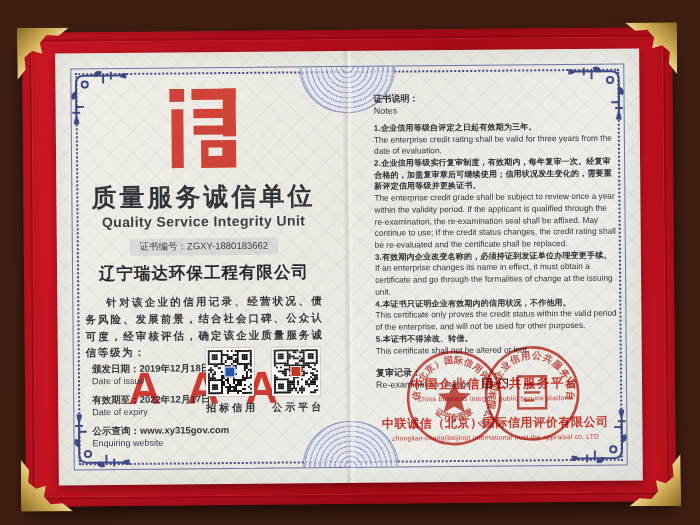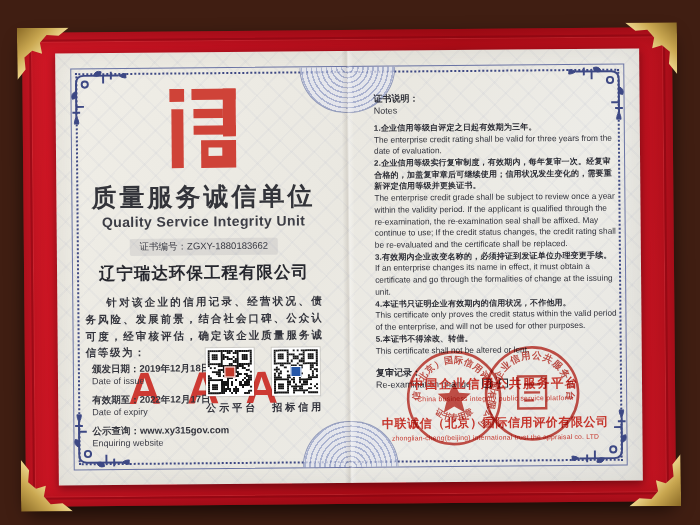--- a/index.html
+++ b/index.html
@@ -200,20 +200,467 @@
             <div class="d-item">
               <div class="d-zh">有效期至：2022年12月17日</div>
               <div class="d-en">Date of expiry</div>
             </div>
             <div class="d-item">
               <div class="d-zh">公示查询：www.xy315gov.com</div>
               <div class="d-en">Enquiring website</div>
             </div>
           </div>
           <div class="qrs">
+            <div class="qr-box">
+              <div class="qr" id="qr2">
+                  <i style="grid-area:1/1;background:#151515"></i>
+                  <i style="grid-area:1/2;background:#151515"></i>
+                  <i style="grid-area:1/3;background:#151515"></i>
+                  <i style="grid-area:1/4;background:#151515"></i>
+                  <i style="grid-area:1/5;background:#151515"></i>
+                  <i style="grid-area:1/6;background:#151515"></i>
+                  <i style="grid-area:1/7;background:#151515"></i>
+                  <i style="grid-area:1/8;background:#fff"></i>
+                  <i style="grid-area:1/9;background:#fff"></i>
+                  <i style="grid-area:1/10;background:#151515"></i>
+                  <i style="grid-area:1/11;background:#fff"></i>
+                  <i style="grid-area:1/12;background:#151515"></i>
+                  <i style="grid-area:1/13;background:#fff"></i>
+                  <i style="grid-area:1/14;background:#151515"></i>
+                  <i style="grid-area:1/15;background:#151515"></i>
+                  <i style="grid-area:1/16;background:#151515"></i>
+                  <i style="grid-area:1/17;background:#151515"></i>
+                  <i style="grid-area:1/18;background:#151515"></i>
+                  <i style="grid-area:1/19;background:#151515"></i>
+                  <i style="grid-area:1/20;background:#151515"></i>
+                  <i style="grid-area:1/21;background:#151515"></i>
+                  <i style="grid-area:2/1;background:#151515"></i>
+                  <i style="grid-area:2/2;background:#fff"></i>
+                  <i style="grid-area:2/3;background:#fff"></i>
+                  <i style="grid-area:2/4;background:#fff"></i>
+                  <i style="grid-area:2/5;background:#fff"></i>
+                  <i style="grid-area:2/6;background:#fff"></i>
+                  <i style="grid-area:2/7;background:#151515"></i>
+                  <i style="grid-area:2/8;background:#fff"></i>
+                  <i style="grid-area:2/9;background:#fff"></i>
+                  <i style="grid-area:2/10;background:#fff"></i>
+                  <i style="grid-area:2/11;background:#fff"></i>
+                  <i style="grid-area:2/12;background:#fff"></i>
+                  <i style="grid-area:2/13;background:#fff"></i>
+                  <i style="grid-area:2/14;background:#fff"></i>
+                  <i style="grid-area:2/15;background:#151515"></i>
+                  <i style="grid-area:2/16;background:#fff"></i>
+                  <i style="grid-area:2/17;background:#fff"></i>
+                  <i style="grid-area:2/18;background:#fff"></i>
+                  <i style="grid-area:2/19;background:#fff"></i>
+                  <i style="grid-area:2/20;background:#fff"></i>
+                  <i style="grid-area:2/21;background:#151515"></i>
+                  <i style="grid-area:3/1;background:#151515"></i>
+                  <i style="grid-area:3/2;background:#fff"></i>
+                  <i style="grid-area:3/3;background:#151515"></i>
+                  <i style="grid-area:3/4;background:#151515"></i>
+                  <i style="grid-area:3/5;background:#151515"></i>
+                  <i style="grid-area:3/6;background:#fff"></i>
+                  <i style="grid-area:3/7;background:#151515"></i>
+                  <i style="grid-area:3/8;background:#151515"></i>
+                  <i style="grid-area:3/9;background:#151515"></i>
+                  <i style="grid-area:3/10;background:#151515"></i>
+                  <i style="grid-area:3/11;background:#fff"></i>
+                  <i style="grid-area:3/12;background:#fff"></i>
+                  <i style="grid-area:3/13;background:#151515"></i>
+                  <i style="grid-area:3/14;background:#151515"></i>
+                  <i style="grid-area:3/15;background:#151515"></i>
+                  <i style="grid-area:3/16;background:#fff"></i>
+                  <i style="grid-area:3/17;background:#151515"></i>
+                  <i style="grid-area:3/18;background:#151515"></i>
+                  <i style="grid-area:3/19;background:#151515"></i>
+                  <i style="grid-area:3/20;background:#fff"></i>
+                  <i style="grid-area:3/21;background:#151515"></i>
+                  <i style="grid-area:4/1;background:#151515"></i>
+                  <i style="grid-area:4/2;background:#fff"></i>
+                  <i style="grid-area:4/3;background:#151515"></i>
+                  <i style="grid-area:4/4;background:#151515"></i>
+                  <i style="grid-area:4/5;background:#151515"></i>
+                  <i style="grid-area:4/6;background:#fff"></i>
+                  <i style="grid-area:4/7;background:#151515"></i>
+                  <i style="grid-area:4/8;background:#fff"></i>
+                  <i style="grid-area:4/9;background:#fff"></i>
+                  <i style="grid-area:4/10;background:#151515"></i>
+                  <i style="grid-area:4/11;background:#151515"></i>
+                  <i style="grid-area:4/12;background:#151515"></i>
+                  <i style="grid-area:4/13;background:#fff"></i>
+                  <i style="grid-area:4/14;background:#fff"></i>
+                  <i style="grid-area:4/15;background:#151515"></i>
+                  <i style="grid-area:4/16;background:#fff"></i>
+                  <i style="grid-area:4/17;background:#151515"></i>
+                  <i style="grid-area:4/18;background:#151515"></i>
+                  <i style="grid-area:4/19;background:#151515"></i>
+                  <i style="grid-area:4/20;background:#fff"></i>
+                  <i style="grid-area:4/21;background:#151515"></i>
+                  <i style="grid-area:5/1;background:#151515"></i>
+                  <i style="grid-area:5/2;background:#fff"></i>
+                  <i style="grid-area:5/3;background:#151515"></i>
+                  <i style="grid-area:5/4;background:#151515"></i>
+                  <i style="grid-area:5/5;background:#151515"></i>
+                  <i style="grid-area:5/6;background:#fff"></i>
+                  <i style="grid-area:5/7;background:#151515"></i>
+                  <i style="grid-area:5/8;background:#fff"></i>
+                  <i style="grid-area:5/9;background:#fff"></i>
+                  <i style="grid-area:5/10;background:#151515"></i>
+                  <i style="grid-area:5/11;background:#151515"></i>
+                  <i style="grid-area:5/12;background:#151515"></i>
+                  <i style="grid-area:5/13;background:#fff"></i>
+                  <i style="grid-area:5/14;background:#151515"></i>
+                  <i style="grid-area:5/15;background:#151515"></i>
+                  <i style="grid-area:5/16;background:#fff"></i>
+                  <i style="grid-area:5/17;background:#151515"></i>
+                  <i style="grid-area:5/18;background:#151515"></i>
+                  <i style="grid-area:5/19;background:#151515"></i>
+                  <i style="grid-area:5/20;background:#fff"></i>
+                  <i style="grid-area:5/21;background:#151515"></i>
+                  <i style="grid-area:6/1;background:#151515"></i>
+                  <i style="grid-area:6/2;background:#fff"></i>
+                  <i style="grid-area:6/3;background:#fff"></i>
+                  <i style="grid-area:6/4;background:#fff"></i>
+                  <i style="grid-area:6/5;background:#fff"></i>
+                  <i style="grid-area:6/6;background:#fff"></i>
+                  <i style="grid-area:6/7;background:#151515"></i>
+                  <i style="grid-area:6/8;background:#fff"></i>
+                  <i style="grid-area:6/9;background:#151515"></i>
+                  <i style="grid-area:6/10;background:#fff"></i>
+                  <i style="grid-area:6/11;background:#fff"></i>
+                  <i style="grid-area:6/12;background:#fff"></i>
+                  <i style="grid-area:6/13;background:#151515"></i>
+                  <i style="grid-area:6/14;background:#151515"></i>
+                  <i style="grid-area:6/15;background:#151515"></i>
+                  <i style="grid-area:6/16;background:#fff"></i>
+                  <i style="grid-area:6/17;background:#fff"></i>
+                  <i style="grid-area:6/18;background:#fff"></i>
+                  <i style="grid-area:6/19;background:#fff"></i>
+                  <i style="grid-area:6/20;background:#fff"></i>
+                  <i style="grid-area:6/21;background:#151515"></i>
+                  <i style="grid-area:7/1;background:#151515"></i>
+                  <i style="grid-area:7/2;background:#151515"></i>
+                  <i style="grid-area:7/3;background:#151515"></i>
+                  <i style="grid-area:7/4;background:#151515"></i>
+                  <i style="grid-area:7/5;background:#151515"></i>
+                  <i style="grid-area:7/6;background:#151515"></i>
+                  <i style="grid-area:7/7;background:#151515"></i>
+                  <i style="grid-area:7/8;background:#151515"></i>
+                  <i style="grid-area:7/9;background:#fff"></i>
+                  <i style="grid-area:7/10;background:#fff"></i>
+                  <i style="grid-area:7/11;background:#fff"></i>
+                  <i style="grid-area:7/12;background:#151515"></i>
+                  <i style="grid-area:7/13;background:#fff"></i>
+                  <i style="grid-area:7/14;background:#fff"></i>
+                  <i style="grid-area:7/15;background:#151515"></i>
+                  <i style="grid-area:7/16;background:#151515"></i>
+                  <i style="grid-area:7/17;background:#151515"></i>
+                  <i style="grid-area:7/18;background:#151515"></i>
+                  <i style="grid-area:7/19;background:#151515"></i>
+                  <i style="grid-area:7/20;background:#151515"></i>
+                  <i style="grid-area:7/21;background:#151515"></i>
+                  <i style="grid-area:8/1;background:#fff"></i>
+                  <i style="grid-area:8/2;background:#fff"></i>
+                  <i style="grid-area:8/3;background:#fff"></i>
+                  <i style="grid-area:8/4;background:#151515"></i>
+                  <i style="grid-area:8/5;background:#151515"></i>
+                  <i style="grid-area:8/6;background:#fff"></i>
+                  <i style="grid-area:8/7;background:#fff"></i>
+                  <i style="grid-area:8/8;background:#fff"></i>
+                  <i style="grid-area:8/9;background:#151515"></i>
+                  <i style="grid-area:8/10;background:#151515"></i>
+                  <i style="grid-area:8/11;background:#151515"></i>
+                  <i style="grid-area:8/12;background:#fff"></i>
+                  <i style="grid-area:8/13;background:#151515"></i>
+                  <i style="grid-area:8/14;background:#151515"></i>
+                  <i style="grid-area:8/15;background:#fff"></i>
+                  <i style="grid-area:8/16;background:#fff"></i>
+                  <i style="grid-area:8/17;background:#fff"></i>
+                  <i style="grid-area:8/18;background:#151515"></i>
+                  <i style="grid-area:8/19;background:#151515"></i>
+                  <i style="grid-area:8/20;background:#fff"></i>
+                  <i style="grid-area:8/21;background:#151515"></i>
+                  <i style="grid-area:9/1;background:#fff"></i>
+                  <i style="grid-area:9/2;background:#151515"></i>
+                  <i style="grid-area:9/3;background:#fff"></i>
+                  <i style="grid-area:9/4;background:#fff"></i>
+                  <i style="grid-area:9/5;background:#fff"></i>
+                  <i style="grid-area:9/6;background:#151515"></i>
+                  <i style="grid-area:9/7;background:#fff"></i>
+                  <i style="grid-area:9/8;background:#fff"></i>
+                  <i style="grid-area:9/9;background:#151515"></i>
+                  <i style="grid-area:9/10;background:#fff"></i>
+                  <i style="grid-area:9/11;background:#fff"></i>
+                  <i style="grid-area:9/12;background:#151515"></i>
+                  <i style="grid-area:9/13;background:#151515"></i>
+                  <i style="grid-area:9/14;background:#151515"></i>
+                  <i style="grid-area:9/15;background:#fff"></i>
+                  <i style="grid-area:9/16;background:#fff"></i>
+                  <i style="grid-area:9/17;background:#fff"></i>
+                  <i style="grid-area:9/18;background:#151515"></i>
+                  <i style="grid-area:9/19;background:#151515"></i>
+                  <i style="grid-area:9/20;background:#fff"></i>
+                  <i style="grid-area:9/21;background:#fff"></i>
+                  <i style="grid-area:10/1;background:#151515"></i>
+                  <i style="grid-area:10/2;background:#151515"></i>
+                  <i style="grid-area:10/3;background:#151515"></i>
+                  <i style="grid-area:10/4;background:#fff"></i>
+                  <i style="grid-area:10/5;background:#fff"></i>
+                  <i style="grid-area:10/6;background:#fff"></i>
+                  <i style="grid-area:10/7;background:#fff"></i>
+                  <i style="grid-area:10/8;background:#fff"></i>
+                  <i style="grid-area:10/9;background:#fff"></i>
+                  <i style="grid-area:10/10;background:#151515"></i>
+                  <i style="grid-area:10/11;background:#fff"></i>
+                  <i style="grid-area:10/12;background:#151515"></i>
+                  <i style="grid-area:10/13;background:#fff"></i>
+                  <i style="grid-area:10/14;background:#fff"></i>
+                  <i style="grid-area:10/15;background:#fff"></i>
+                  <i style="grid-area:10/16;background:#fff"></i>
+                  <i style="grid-area:10/17;background:#fff"></i>
+                  <i style="grid-area:10/18;background:#151515"></i>
+                  <i style="grid-area:10/19;background:#fff"></i>
+                  <i style="grid-area:10/20;background:#151515"></i>
+                  <i style="grid-area:10/21;background:#151515"></i>
+                  <i style="grid-area:11/1;background:#fff"></i>
+                  <i style="grid-area:11/2;background:#151515"></i>
+                  <i style="grid-area:11/3;background:#fff"></i>
+                  <i style="grid-area:11/4;background:#151515"></i>
+                  <i style="grid-area:11/5;background:#fff"></i>
+                  <i style="grid-area:11/6;background:#fff"></i>
+                  <i style="grid-area:11/7;background:#151515"></i>
+                  <i style="grid-area:11/8;background:#fff"></i>
+                  <i style="grid-area:11/9;background:#fff"></i>
+                  <i style="grid-area:11/10;background:#151515"></i>
+                  <i style="grid-area:11/11;background:#fff"></i>
+                  <i style="grid-area:11/12;background:#fff"></i>
+                  <i style="grid-area:11/13;background:#fff"></i>
+                  <i style="grid-area:11/14;background:#fff"></i>
+                  <i style="grid-area:11/15;background:#fff"></i>
+                  <i style="grid-area:11/16;background:#fff"></i>
+                  <i style="grid-area:11/17;background:#fff"></i>
+                  <i style="grid-area:11/18;background:#fff"></i>
+                  <i style="grid-area:11/19;background:#151515"></i>
+                  <i style="grid-area:11/20;background:#fff"></i>
+                  <i style="grid-area:11/21;background:#151515"></i>
+                  <i style="grid-area:12/1;background:#151515"></i>
+                  <i style="grid-area:12/2;background:#fff"></i>
+                  <i style="grid-area:12/3;background:#151515"></i>
+                  <i style="grid-area:12/4;background:#151515"></i>
+                  <i style="grid-area:12/5;background:#fff"></i>
+                  <i style="grid-area:12/6;background:#fff"></i>
+                  <i style="grid-area:12/7;background:#fff"></i>
+                  <i style="grid-area:12/8;background:#fff"></i>
+                  <i style="grid-area:12/9;background:#fff"></i>
+                  <i style="grid-area:12/10;background:#fff"></i>
+                  <i style="grid-area:12/11;background:#151515"></i>
+                  <i style="grid-area:12/12;background:#fff"></i>
+                  <i style="grid-area:12/13;background:#151515"></i>
+                  <i style="grid-area:12/14;background:#151515"></i>
+                  <i style="grid-area:12/15;background:#fff"></i>
+                  <i style="grid-area:12/16;background:#fff"></i>
+                  <i style="grid-area:12/17;background:#fff"></i>
+                  <i style="grid-area:12/18;background:#fff"></i>
+                  <i style="grid-area:12/19;background:#151515"></i>
+                  <i style="grid-area:12/20;background:#fff"></i>
+                  <i style="grid-area:12/21;background:#fff"></i>
+                  <i style="grid-area:13/1;background:#151515"></i>
+                  <i style="grid-area:13/2;background:#fff"></i>
+                  <i style="grid-area:13/3;background:#151515"></i>
+                  <i style="grid-area:13/4;background:#fff"></i>
+                  <i style="grid-area:13/5;background:#fff"></i>
+                  <i style="grid-area:13/6;background:#fff"></i>
+                  <i style="grid-area:13/7;background:#151515"></i>
+                  <i style="grid-area:13/8;background:#151515"></i>
+                  <i style="grid-area:13/9;background:#fff"></i>
+                  <i style="grid-area:13/10;background:#151515"></i>
+                  <i style="grid-area:13/11;background:#fff"></i>
+                  <i style="grid-area:13/12;background:#fff"></i>
+                  <i style="grid-area:13/13;background:#fff"></i>
+                  <i style="grid-area:13/14;background:#fff"></i>
+                  <i style="grid-area:13/15;background:#fff"></i>
+                  <i style="grid-area:13/16;background:#fff"></i>
+                  <i style="grid-area:13/17;background:#151515"></i>
+                  <i style="grid-area:13/18;background:#fff"></i>
+                  <i style="grid-area:13/19;background:#151515"></i>
+                  <i style="grid-area:13/20;background:#fff"></i>
+                  <i style="grid-area:13/21;background:#151515"></i>
+                  <i style="grid-area:14/1;background:#151515"></i>
+                  <i style="grid-area:14/2;background:#151515"></i>
+                  <i style="grid-area:14/3;background:#151515"></i>
+                  <i style="grid-area:14/4;background:#151515"></i>
+                  <i style="grid-area:14/5;background:#fff"></i>
+                  <i style="grid-area:14/6;background:#fff"></i>
+                  <i style="grid-area:14/7;background:#151515"></i>
+                  <i style="grid-area:14/8;background:#151515"></i>
+                  <i style="grid-area:14/9;background:#fff"></i>
+                  <i style="grid-area:14/10;background:#151515"></i>
+                  <i style="grid-area:14/11;background:#fff"></i>
+                  <i style="grid-area:14/12;background:#fff"></i>
+                  <i style="grid-area:14/13;background:#151515"></i>
+                  <i style="grid-area:14/14;background:#fff"></i>
+                  <i style="grid-area:14/15;background:#fff"></i>
+                  <i style="grid-area:14/16;background:#fff"></i>
+                  <i style="grid-area:14/17;background:#151515"></i>
+                  <i style="grid-area:14/18;background:#151515"></i>
+                  <i style="grid-area:14/19;background:#151515"></i>
+                  <i style="grid-area:14/20;background:#151515"></i>
+                  <i style="grid-area:14/21;background:#151515"></i>
+                  <i style="grid-area:15/1;background:#151515"></i>
+                  <i style="grid-area:15/2;background:#151515"></i>
+                  <i style="grid-area:15/3;background:#151515"></i>
+                  <i style="grid-area:15/4;background:#151515"></i>
+                  <i style="grid-area:15/5;background:#151515"></i>
+                  <i style="grid-area:15/6;background:#151515"></i>
+                  <i style="grid-area:15/7;background:#151515"></i>
+                  <i style="grid-area:15/8;background:#fff"></i>
+                  <i style="grid-area:15/9;background:#151515"></i>
+                  <i style="grid-area:15/10;background:#151515"></i>
+                  <i style="grid-area:15/11;background:#fff"></i>
+                  <i style="grid-area:15/12;background:#fff"></i>
+                  <i style="grid-area:15/13;background:#151515"></i>
+                  <i style="grid-area:15/14;background:#151515"></i>
+                  <i style="grid-area:15/15;background:#151515"></i>
+                  <i style="grid-area:15/16;background:#151515"></i>
+                  <i style="grid-area:15/17;background:#151515"></i>
+                  <i style="grid-area:15/18;background:#151515"></i>
+                  <i style="grid-area:15/19;background:#fff"></i>
+                  <i style="grid-area:15/20;background:#fff"></i>
+                  <i style="grid-area:15/21;background:#fff"></i>
+                  <i style="grid-area:16/1;background:#151515"></i>
+                  <i style="grid-area:16/2;background:#fff"></i>
+                  <i style="grid-area:16/3;background:#fff"></i>
+                  <i style="grid-area:16/4;background:#fff"></i>
+                  <i style="grid-area:16/5;background:#fff"></i>
+                  <i style="grid-area:16/6;background:#fff"></i>
+                  <i style="grid-area:16/7;background:#151515"></i>
+                  <i style="grid-area:16/8;background:#151515"></i>
+                  <i style="grid-area:16/9;background:#fff"></i>
+                  <i style="grid-area:16/10;background:#151515"></i>
+                  <i style="grid-area:16/11;background:#fff"></i>
+                  <i style="grid-area:16/12;background:#fff"></i>
+                  <i style="grid-area:16/13;background:#151515"></i>
+                  <i style="grid-area:16/14;background:#fff"></i>
+                  <i style="grid-area:16/15;background:#151515"></i>
+                  <i style="grid-area:16/16;background:#151515"></i>
+                  <i style="grid-area:16/17;background:#fff"></i>
+                  <i style="grid-area:16/18;background:#fff"></i>
+                  <i style="grid-area:16/19;background:#fff"></i>
+                  <i style="grid-area:16/20;background:#fff"></i>
+                  <i style="grid-area:16/21;background:#fff"></i>
+                  <i style="grid-area:17/1;background:#151515"></i>
+                  <i style="grid-area:17/2;background:#fff"></i>
+                  <i style="grid-area:17/3;background:#151515"></i>
+                  <i style="grid-area:17/4;background:#151515"></i>
+                  <i style="grid-area:17/5;background:#151515"></i>
+                  <i style="grid-area:17/6;background:#fff"></i>
+                  <i style="grid-area:17/7;background:#151515"></i>
+                  <i style="grid-area:17/8;background:#151515"></i>
+                  <i style="grid-area:17/9;background:#fff"></i>
+                  <i style="grid-area:17/10;background:#fff"></i>
+                  <i style="grid-area:17/11;background:#151515"></i>
+                  <i style="grid-area:17/12;background:#fff"></i>
+                  <i style="grid-area:17/13;background:#fff"></i>
+                  <i style="grid-area:17/14;background:#151515"></i>
+                  <i style="grid-area:17/15;background:#151515"></i>
+                  <i style="grid-area:17/16;background:#151515"></i>
+                  <i style="grid-area:17/17;background:#fff"></i>
+                  <i style="grid-area:17/18;background:#151515"></i>
+                  <i style="grid-area:17/19;background:#fff"></i>
+                  <i style="grid-area:17/20;background:#fff"></i>
+                  <i style="grid-area:17/21;background:#151515"></i>
+                  <i style="grid-area:18/1;background:#151515"></i>
+                  <i style="grid-area:18/2;background:#fff"></i>
+                  <i style="grid-area:18/3;background:#151515"></i>
+                  <i style="grid-area:18/4;background:#151515"></i>
+                  <i style="grid-area:18/5;background:#151515"></i>
+                  <i style="grid-area:18/6;background:#fff"></i>
+                  <i style="grid-area:18/7;background:#151515"></i>
+                  <i style="grid-area:18/8;background:#fff"></i>
+                  <i style="grid-area:18/9;background:#151515"></i>
+                  <i style="grid-area:18/10;background:#151515"></i>
+                  <i style="grid-area:18/11;background:#151515"></i>
+                  <i style="grid-area:18/12;background:#151515"></i>
+                  <i style="grid-area:18/13;background:#151515"></i>
+                  <i style="grid-area:18/14;background:#151515"></i>
+                  <i style="grid-area:18/15;background:#fff"></i>
+                  <i style="grid-area:18/16;background:#fff"></i>
+                  <i style="grid-area:18/17;background:#fff"></i>
+                  <i style="grid-area:18/18;background:#fff"></i>
+                  <i style="grid-area:18/19;background:#fff"></i>
+                  <i style="grid-area:18/20;background:#151515"></i>
+                  <i style="grid-area:18/21;background:#fff"></i>
+                  <i style="grid-area:19/1;background:#151515"></i>
+                  <i style="grid-area:19/2;background:#fff"></i>
+                  <i style="grid-area:19/3;background:#151515"></i>
+                  <i style="grid-area:19/4;background:#151515"></i>
+                  <i style="grid-area:19/5;background:#151515"></i>
+                  <i style="grid-area:19/6;background:#fff"></i>
+                  <i style="grid-area:19/7;background:#151515"></i>
+                  <i style="grid-area:19/8;background:#fff"></i>
+                  <i style="grid-area:19/9;background:#fff"></i>
+                  <i style="grid-area:19/10;background:#151515"></i>
+                  <i style="grid-area:19/11;background:#151515"></i>
+                  <i style="grid-area:19/12;background:#fff"></i>
+                  <i style="grid-area:19/13;background:#151515"></i>
+                  <i style="grid-area:19/14;background:#151515"></i>
+                  <i style="grid-area:19/15;background:#fff"></i>
+                  <i style="grid-area:19/16;background:#fff"></i>
+                  <i style="grid-area:19/17;background:#151515"></i>
+                  <i style="grid-area:19/18;background:#151515"></i>
+                  <i style="grid-area:19/19;background:#fff"></i>
+                  <i style="grid-area:19/20;background:#fff"></i>
+                  <i style="grid-area:19/21;background:#151515"></i>
+                  <i style="grid-area:20/1;background:#151515"></i>
+                  <i style="grid-area:20/2;background:#fff"></i>
+                  <i style="grid-area:20/3;background:#fff"></i>
+                  <i style="grid-area:20/4;background:#fff"></i>
+                  <i style="grid-area:20/5;background:#fff"></i>
+                  <i style="grid-area:20/6;background:#fff"></i>
+                  <i style="grid-area:20/7;background:#151515"></i>
+                  <i style="grid-area:20/8;background:#fff"></i>
+                  <i style="grid-area:20/9;background:#fff"></i>
+                  <i style="grid-area:20/10;background:#151515"></i>
+                  <i style="grid-area:20/11;background:#151515"></i>
+                  <i style="grid-area:20/12;background:#151515"></i>
+                  <i style="grid-area:20/13;background:#151515"></i>
+                  <i style="grid-area:20/14;background:#151515"></i>
+                  <i style="grid-area:20/15;background:#151515"></i>
+                  <i style="grid-area:20/16;background:#151515"></i>
+                  <i style="grid-area:20/17;background:#fff"></i>
+                  <i style="grid-area:20/18;background:#fff"></i>
+                  <i style="grid-area:20/19;background:#fff"></i>
+                  <i style="grid-area:20/20;background:#fff"></i>
+                  <i style="grid-area:20/21;background:#fff"></i>
+                  <i style="grid-area:21/1;background:#151515"></i>
+                  <i style="grid-area:21/2;background:#151515"></i>
+                  <i style="grid-area:21/3;background:#151515"></i>
+                  <i style="grid-area:21/4;background:#151515"></i>
+                  <i style="grid-area:21/5;background:#151515"></i>
+                  <i style="grid-area:21/6;background:#151515"></i>
+                  <i style="grid-area:21/7;background:#151515"></i>
+                  <i style="grid-area:21/8;background:#fff"></i>
+                  <i style="grid-area:21/9;background:#fff"></i>
+                  <i style="grid-area:21/10;background:#151515"></i>
+                  <i style="grid-area:21/11;background:#fff"></i>
+                  <i style="grid-area:21/12;background:#fff"></i>
+                  <i style="grid-area:21/13;background:#fff"></i>
+                  <i style="grid-area:21/14;background:#fff"></i>
+                  <i style="grid-area:21/15;background:#151515"></i>
+                  <i style="grid-area:21/16;background:#fff"></i>
+                  <i style="grid-area:21/17;background:#151515"></i>
+                  <i style="grid-area:21/18;background:#151515"></i>
+                  <i style="grid-area:21/19;background:#151515"></i>
+                  <i style="grid-area:21/20;background:#151515"></i>
+                  <i style="grid-area:21/21;background:#151515"></i>
+                  <span class="qlogo blue"></span>
+                </div>
+              <div class="qr-label">招标信用</div>
+            </div>
             <div class="qr-box">
               <div class="qr" id="qr1">
                   <i style="grid-area:1/1;background:#151515"></i>
                   <i style="grid-area:1/2;background:#151515"></i>
                   <i style="grid-area:1/3;background:#151515"></i>
                   <i style="grid-area:1/4;background:#151515"></i>
                   <i style="grid-area:1/5;background:#151515"></i>
                   <i style="grid-area:1/6;background:#151515"></i>
                   <i style="grid-area:1/7;background:#151515"></i>
                   <i style="grid-area:1/8;background:#151515"></i>
@@ -647,467 +1094,20 @@
                   <i style="grid-area:21/16;background:#fff"></i>
                   <i style="grid-area:21/17;background:#fff"></i>
                   <i style="grid-area:21/18;background:#151515"></i>
                   <i style="grid-area:21/19;background:#151515"></i>
                   <i style="grid-area:21/20;background:#151515"></i>
                   <i style="grid-area:21/21;background:#fff"></i>
                   <span class="qlogo red"></span>
                 </div>
               <div class="qr-label">公示平台</div>
             </div>
-            <div class="qr-box">
-              <div class="qr" id="qr2">
-                  <i style="grid-area:1/1;background:#151515"></i>
-                  <i style="grid-area:1/2;background:#151515"></i>
-                  <i style="grid-area:1/3;background:#151515"></i>
-                  <i style="grid-area:1/4;background:#151515"></i>
-                  <i style="grid-area:1/5;background:#151515"></i>
-                  <i style="grid-area:1/6;background:#151515"></i>
-                  <i style="grid-area:1/7;background:#151515"></i>
-                  <i style="grid-area:1/8;background:#fff"></i>
-                  <i style="grid-area:1/9;background:#fff"></i>
-                  <i style="grid-area:1/10;background:#151515"></i>
-                  <i style="grid-area:1/11;background:#fff"></i>
-                  <i style="grid-area:1/12;background:#151515"></i>
-                  <i style="grid-area:1/13;background:#fff"></i>
-                  <i style="grid-area:1/14;background:#151515"></i>
-                  <i style="grid-area:1/15;background:#151515"></i>
-                  <i style="grid-area:1/16;background:#151515"></i>
-                  <i style="grid-area:1/17;background:#151515"></i>
-                  <i style="grid-area:1/18;background:#151515"></i>
-                  <i style="grid-area:1/19;background:#151515"></i>
-                  <i style="grid-area:1/20;background:#151515"></i>
-                  <i style="grid-area:1/21;background:#151515"></i>
-                  <i style="grid-area:2/1;background:#151515"></i>
-                  <i style="grid-area:2/2;background:#fff"></i>
-                  <i style="grid-area:2/3;background:#fff"></i>
-                  <i style="grid-area:2/4;background:#fff"></i>
-                  <i style="grid-area:2/5;background:#fff"></i>
-                  <i style="grid-area:2/6;background:#fff"></i>
-                  <i style="grid-area:2/7;background:#151515"></i>
-                  <i style="grid-area:2/8;background:#fff"></i>
-                  <i style="grid-area:2/9;background:#fff"></i>
-                  <i style="grid-area:2/10;background:#fff"></i>
-                  <i style="grid-area:2/11;background:#fff"></i>
-                  <i style="grid-area:2/12;background:#fff"></i>
-                  <i style="grid-area:2/13;background:#fff"></i>
-                  <i style="grid-area:2/14;background:#fff"></i>
-                  <i style="grid-area:2/15;background:#151515"></i>
-                  <i style="grid-area:2/16;background:#fff"></i>
-                  <i style="grid-area:2/17;background:#fff"></i>
-                  <i style="grid-area:2/18;background:#fff"></i>
-                  <i style="grid-area:2/19;background:#fff"></i>
-                  <i style="grid-area:2/20;background:#fff"></i>
-                  <i style="grid-area:2/21;background:#151515"></i>
-                  <i style="grid-area:3/1;background:#151515"></i>
-                  <i style="grid-area:3/2;background:#fff"></i>
-                  <i style="grid-area:3/3;background:#151515"></i>
-                  <i style="grid-area:3/4;background:#151515"></i>
-                  <i style="grid-area:3/5;background:#151515"></i>
-                  <i style="grid-area:3/6;background:#fff"></i>
-                  <i style="grid-area:3/7;background:#151515"></i>
-                  <i style="grid-area:3/8;background:#151515"></i>
-                  <i style="grid-area:3/9;background:#151515"></i>
-                  <i style="grid-area:3/10;background:#151515"></i>
-                  <i style="grid-area:3/11;background:#fff"></i>
-                  <i style="grid-area:3/12;background:#fff"></i>
-                  <i style="grid-area:3/13;background:#151515"></i>
-                  <i style="grid-area:3/14;background:#151515"></i>
-                  <i style="grid-area:3/15;background:#151515"></i>
-                  <i style="grid-area:3/16;background:#fff"></i>
-                  <i style="grid-area:3/17;background:#151515"></i>
-                  <i style="grid-area:3/18;background:#151515"></i>
-                  <i style="grid-area:3/19;background:#151515"></i>
-                  <i style="grid-area:3/20;background:#fff"></i>
-                  <i style="grid-area:3/21;background:#151515"></i>
-                  <i style="grid-area:4/1;background:#151515"></i>
-                  <i style="grid-area:4/2;background:#fff"></i>
-                  <i style="grid-area:4/3;background:#151515"></i>
-                  <i style="grid-area:4/4;background:#151515"></i>
-                  <i style="grid-area:4/5;background:#151515"></i>
-                  <i style="grid-area:4/6;background:#fff"></i>
-                  <i style="grid-area:4/7;background:#151515"></i>
-                  <i style="grid-area:4/8;background:#fff"></i>
-                  <i style="grid-area:4/9;background:#fff"></i>
-                  <i style="grid-area:4/10;background:#151515"></i>
-                  <i style="grid-area:4/11;background:#151515"></i>
-                  <i style="grid-area:4/12;background:#151515"></i>
-                  <i style="grid-area:4/13;background:#fff"></i>
-                  <i style="grid-area:4/14;background:#fff"></i>
-                  <i style="grid-area:4/15;background:#151515"></i>
-                  <i style="grid-area:4/16;background:#fff"></i>
-                  <i style="grid-area:4/17;background:#151515"></i>
-                  <i style="grid-area:4/18;background:#151515"></i>
-                  <i style="grid-area:4/19;background:#151515"></i>
-                  <i style="grid-area:4/20;background:#fff"></i>
-                  <i style="grid-area:4/21;background:#151515"></i>
-                  <i style="grid-area:5/1;background:#151515"></i>
-                  <i style="grid-area:5/2;background:#fff"></i>
-                  <i style="grid-area:5/3;background:#151515"></i>
-                  <i style="grid-area:5/4;background:#151515"></i>
-                  <i style="grid-area:5/5;background:#151515"></i>
-                  <i style="grid-area:5/6;background:#fff"></i>
-                  <i style="grid-area:5/7;background:#151515"></i>
-                  <i style="grid-area:5/8;background:#fff"></i>
-                  <i style="grid-area:5/9;background:#fff"></i>
-                  <i style="grid-area:5/10;background:#151515"></i>
-                  <i style="grid-area:5/11;background:#151515"></i>
-                  <i style="grid-area:5/12;background:#151515"></i>
-                  <i style="grid-area:5/13;background:#fff"></i>
-                  <i style="grid-area:5/14;background:#151515"></i>
-                  <i style="grid-area:5/15;background:#151515"></i>
-                  <i style="grid-area:5/16;background:#fff"></i>
-                  <i style="grid-area:5/17;background:#151515"></i>
-                  <i style="grid-area:5/18;background:#151515"></i>
-                  <i style="grid-area:5/19;background:#151515"></i>
-                  <i style="grid-area:5/20;background:#fff"></i>
-                  <i style="grid-area:5/21;background:#151515"></i>
-                  <i style="grid-area:6/1;background:#151515"></i>
-                  <i style="grid-area:6/2;background:#fff"></i>
-                  <i style="grid-area:6/3;background:#fff"></i>
-                  <i style="grid-area:6/4;background:#fff"></i>
-                  <i style="grid-area:6/5;background:#fff"></i>
-                  <i style="grid-area:6/6;background:#fff"></i>
-                  <i style="grid-area:6/7;background:#151515"></i>
-                  <i style="grid-area:6/8;background:#fff"></i>
-                  <i style="grid-area:6/9;background:#151515"></i>
-                  <i style="grid-area:6/10;background:#fff"></i>
-                  <i style="grid-area:6/11;background:#fff"></i>
-                  <i style="grid-area:6/12;background:#fff"></i>
-                  <i style="grid-area:6/13;background:#151515"></i>
-                  <i style="grid-area:6/14;background:#151515"></i>
-                  <i style="grid-area:6/15;background:#151515"></i>
-                  <i style="grid-area:6/16;background:#fff"></i>
-                  <i style="grid-area:6/17;background:#fff"></i>
-                  <i style="grid-area:6/18;background:#fff"></i>
-                  <i style="grid-area:6/19;background:#fff"></i>
-                  <i style="grid-area:6/20;background:#fff"></i>
-                  <i style="grid-area:6/21;background:#151515"></i>
-                  <i style="grid-area:7/1;background:#151515"></i>
-                  <i style="grid-area:7/2;background:#151515"></i>
-                  <i style="grid-area:7/3;background:#151515"></i>
-                  <i style="grid-area:7/4;background:#151515"></i>
-                  <i style="grid-area:7/5;background:#151515"></i>
-                  <i style="grid-area:7/6;background:#151515"></i>
-                  <i style="grid-area:7/7;background:#151515"></i>
-                  <i style="grid-area:7/8;background:#151515"></i>
-                  <i style="grid-area:7/9;background:#fff"></i>
-                  <i style="grid-area:7/10;background:#fff"></i>
-                  <i style="grid-area:7/11;background:#fff"></i>
-                  <i style="grid-area:7/12;background:#151515"></i>
-                  <i style="grid-area:7/13;background:#fff"></i>
-                  <i style="grid-area:7/14;background:#fff"></i>
-                  <i style="grid-area:7/15;background:#151515"></i>
-                  <i style="grid-area:7/16;background:#151515"></i>
-                  <i style="grid-area:7/17;background:#151515"></i>
-                  <i style="grid-area:7/18;background:#151515"></i>
-                  <i style="grid-area:7/19;background:#151515"></i>
-                  <i style="grid-area:7/20;background:#151515"></i>
-                  <i style="grid-area:7/21;background:#151515"></i>
-                  <i style="grid-area:8/1;background:#fff"></i>
-                  <i style="grid-area:8/2;background:#fff"></i>
-                  <i style="grid-area:8/3;background:#fff"></i>
-                  <i style="grid-area:8/4;background:#151515"></i>
-                  <i style="grid-area:8/5;background:#151515"></i>
-                  <i style="grid-area:8/6;background:#fff"></i>
-                  <i style="grid-area:8/7;background:#fff"></i>
-                  <i style="grid-area:8/8;background:#fff"></i>
-                  <i style="grid-area:8/9;background:#151515"></i>
-                  <i style="grid-area:8/10;background:#151515"></i>
-                  <i style="grid-area:8/11;background:#151515"></i>
-                  <i style="grid-area:8/12;background:#fff"></i>
-                  <i style="grid-area:8/13;background:#151515"></i>
-                  <i style="grid-area:8/14;background:#151515"></i>
-                  <i style="grid-area:8/15;background:#fff"></i>
-                  <i style="grid-area:8/16;background:#fff"></i>
-                  <i style="grid-area:8/17;background:#fff"></i>
-                  <i style="grid-area:8/18;background:#151515"></i>
-                  <i style="grid-area:8/19;background:#151515"></i>
-                  <i style="grid-area:8/20;background:#fff"></i>
-                  <i style="grid-area:8/21;background:#151515"></i>
-                  <i style="grid-area:9/1;background:#fff"></i>
-                  <i style="grid-area:9/2;background:#151515"></i>
-                  <i style="grid-area:9/3;background:#fff"></i>
-                  <i style="grid-area:9/4;background:#fff"></i>
-                  <i style="grid-area:9/5;background:#fff"></i>
-                  <i style="grid-area:9/6;background:#151515"></i>
-                  <i style="grid-area:9/7;background:#fff"></i>
-                  <i style="grid-area:9/8;background:#fff"></i>
-                  <i style="grid-area:9/9;background:#151515"></i>
-                  <i style="grid-area:9/10;background:#fff"></i>
-                  <i style="grid-area:9/11;background:#fff"></i>
-                  <i style="grid-area:9/12;background:#151515"></i>
-                  <i style="grid-area:9/13;background:#151515"></i>
-                  <i style="grid-area:9/14;background:#151515"></i>
-                  <i style="grid-area:9/15;background:#fff"></i>
-                  <i style="grid-area:9/16;background:#fff"></i>
-                  <i style="grid-area:9/17;background:#fff"></i>
-                  <i style="grid-area:9/18;background:#151515"></i>
-                  <i style="grid-area:9/19;background:#151515"></i>
-                  <i style="grid-area:9/20;background:#fff"></i>
-                  <i style="grid-area:9/21;background:#fff"></i>
-                  <i style="grid-area:10/1;background:#151515"></i>
-                  <i style="grid-area:10/2;background:#151515"></i>
-                  <i style="grid-area:10/3;background:#151515"></i>
-                  <i style="grid-area:10/4;background:#fff"></i>
-                  <i style="grid-area:10/5;background:#fff"></i>
-                  <i style="grid-area:10/6;background:#fff"></i>
-                  <i style="grid-area:10/7;background:#fff"></i>
-                  <i style="grid-area:10/8;background:#fff"></i>
-                  <i style="grid-area:10/9;background:#fff"></i>
-                  <i style="grid-area:10/10;background:#151515"></i>
-                  <i style="grid-area:10/11;background:#fff"></i>
-                  <i style="grid-area:10/12;background:#151515"></i>
-                  <i style="grid-area:10/13;background:#fff"></i>
-                  <i style="grid-area:10/14;background:#fff"></i>
-                  <i style="grid-area:10/15;background:#fff"></i>
-                  <i style="grid-area:10/16;background:#fff"></i>
-                  <i style="grid-area:10/17;background:#fff"></i>
-                  <i style="grid-area:10/18;background:#151515"></i>
-                  <i style="grid-area:10/19;background:#fff"></i>
-                  <i style="grid-area:10/20;background:#151515"></i>
-                  <i style="grid-area:10/21;background:#151515"></i>
-                  <i style="grid-area:11/1;background:#fff"></i>
-                  <i style="grid-area:11/2;background:#151515"></i>
-                  <i style="grid-area:11/3;background:#fff"></i>
-                  <i style="grid-area:11/4;background:#151515"></i>
-                  <i style="grid-area:11/5;background:#fff"></i>
-                  <i style="grid-area:11/6;background:#fff"></i>
-                  <i style="grid-area:11/7;background:#151515"></i>
-                  <i style="grid-area:11/8;background:#fff"></i>
-                  <i style="grid-area:11/9;background:#fff"></i>
-                  <i style="grid-area:11/10;background:#151515"></i>
-                  <i style="grid-area:11/11;background:#fff"></i>
-                  <i style="grid-area:11/12;background:#fff"></i>
-                  <i style="grid-area:11/13;background:#fff"></i>
-                  <i style="grid-area:11/14;background:#fff"></i>
-                  <i style="grid-area:11/15;background:#fff"></i>
-                  <i style="grid-area:11/16;background:#fff"></i>
-                  <i style="grid-area:11/17;background:#fff"></i>
-                  <i style="grid-area:11/18;background:#fff"></i>
-                  <i style="grid-area:11/19;background:#151515"></i>
-                  <i style="grid-area:11/20;background:#fff"></i>
-                  <i style="grid-area:11/21;background:#151515"></i>
-                  <i style="grid-area:12/1;background:#151515"></i>
-                  <i style="grid-area:12/2;background:#fff"></i>
-                  <i style="grid-area:12/3;background:#151515"></i>
-                  <i style="grid-area:12/4;background:#151515"></i>
-                  <i style="grid-area:12/5;background:#fff"></i>
-                  <i style="grid-area:12/6;background:#fff"></i>
-                  <i style="grid-area:12/7;background:#fff"></i>
-                  <i style="grid-area:12/8;background:#fff"></i>
-                  <i style="grid-area:12/9;background:#fff"></i>
-                  <i style="grid-area:12/10;background:#fff"></i>
-                  <i style="grid-area:12/11;background:#151515"></i>
-                  <i style="grid-area:12/12;background:#fff"></i>
-                  <i style="grid-area:12/13;background:#151515"></i>
-                  <i style="grid-area:12/14;background:#151515"></i>
-                  <i style="grid-area:12/15;background:#fff"></i>
-                  <i style="grid-area:12/16;background:#fff"></i>
-                  <i style="grid-area:12/17;background:#fff"></i>
-                  <i style="grid-area:12/18;background:#fff"></i>
-                  <i style="grid-area:12/19;background:#151515"></i>
-                  <i style="grid-area:12/20;background:#fff"></i>
-                  <i style="grid-area:12/21;background:#fff"></i>
-                  <i style="grid-area:13/1;background:#151515"></i>
-                  <i style="grid-area:13/2;background:#fff"></i>
-                  <i style="grid-area:13/3;background:#151515"></i>
-                  <i style="grid-area:13/4;background:#fff"></i>
-                  <i style="grid-area:13/5;background:#fff"></i>
-                  <i style="grid-area:13/6;background:#fff"></i>
-                  <i style="grid-area:13/7;background:#151515"></i>
-                  <i style="grid-area:13/8;background:#151515"></i>
-                  <i style="grid-area:13/9;background:#fff"></i>
-                  <i style="grid-area:13/10;background:#151515"></i>
-                  <i style="grid-area:13/11;background:#fff"></i>
-                  <i style="grid-area:13/12;background:#fff"></i>
-                  <i style="grid-area:13/13;background:#fff"></i>
-                  <i style="grid-area:13/14;background:#fff"></i>
-                  <i style="grid-area:13/15;background:#fff"></i>
-                  <i style="grid-area:13/16;background:#fff"></i>
-                  <i style="grid-area:13/17;background:#151515"></i>
-                  <i style="grid-area:13/18;background:#fff"></i>
-                  <i style="grid-area:13/19;background:#151515"></i>
-                  <i style="grid-area:13/20;background:#fff"></i>
-                  <i style="grid-area:13/21;background:#151515"></i>
-                  <i style="grid-area:14/1;background:#151515"></i>
-                  <i style="grid-area:14/2;background:#151515"></i>
-                  <i style="grid-area:14/3;background:#151515"></i>
-                  <i style="grid-area:14/4;background:#151515"></i>
-                  <i style="grid-area:14/5;background:#fff"></i>
-                  <i style="grid-area:14/6;background:#fff"></i>
-                  <i style="grid-area:14/7;background:#151515"></i>
-                  <i style="grid-area:14/8;background:#151515"></i>
-                  <i style="grid-area:14/9;background:#fff"></i>
-                  <i style="grid-area:14/10;background:#151515"></i>
-                  <i style="grid-area:14/11;background:#fff"></i>
-                  <i style="grid-area:14/12;background:#fff"></i>
-                  <i style="grid-area:14/13;background:#151515"></i>
-                  <i style="grid-area:14/14;background:#fff"></i>
-                  <i style="grid-area:14/15;background:#fff"></i>
-                  <i style="grid-area:14/16;background:#fff"></i>
-                  <i style="grid-area:14/17;background:#151515"></i>
-                  <i style="grid-area:14/18;background:#151515"></i>
-                  <i style="grid-area:14/19;background:#151515"></i>
-                  <i style="grid-area:14/20;background:#151515"></i>
-                  <i style="grid-area:14/21;background:#151515"></i>
-                  <i style="grid-area:15/1;background:#151515"></i>
-                  <i style="grid-area:15/2;background:#151515"></i>
-                  <i style="grid-area:15/3;background:#151515"></i>
-                  <i style="grid-area:15/4;background:#151515"></i>
-                  <i style="grid-area:15/5;background:#151515"></i>
-                  <i style="grid-area:15/6;background:#151515"></i>
-                  <i style="grid-area:15/7;background:#151515"></i>
-                  <i style="grid-area:15/8;background:#fff"></i>
-                  <i style="grid-area:15/9;background:#151515"></i>
-                  <i style="grid-area:15/10;background:#151515"></i>
-                  <i style="grid-area:15/11;background:#fff"></i>
-                  <i style="grid-area:15/12;background:#fff"></i>
-                  <i style="grid-area:15/13;background:#151515"></i>
-                  <i style="grid-area:15/14;background:#151515"></i>
-                  <i style="grid-area:15/15;background:#151515"></i>
-                  <i style="grid-area:15/16;background:#151515"></i>
-                  <i style="grid-area:15/17;background:#151515"></i>
-                  <i style="grid-area:15/18;background:#151515"></i>
-                  <i style="grid-area:15/19;background:#fff"></i>
-                  <i style="grid-area:15/20;background:#fff"></i>
-                  <i style="grid-area:15/21;background:#fff"></i>
-                  <i style="grid-area:16/1;background:#151515"></i>
-                  <i style="grid-area:16/2;background:#fff"></i>
-                  <i style="grid-area:16/3;background:#fff"></i>
-                  <i style="grid-area:16/4;background:#fff"></i>
-                  <i style="grid-area:16/5;background:#fff"></i>
-                  <i style="grid-area:16/6;background:#fff"></i>
-                  <i style="grid-area:16/7;background:#151515"></i>
-                  <i style="grid-area:16/8;background:#151515"></i>
-                  <i style="grid-area:16/9;background:#fff"></i>
-                  <i style="grid-area:16/10;background:#151515"></i>
-                  <i style="grid-area:16/11;background:#fff"></i>
-                  <i style="grid-area:16/12;background:#fff"></i>
-                  <i style="grid-area:16/13;background:#151515"></i>
-                  <i style="grid-area:16/14;background:#fff"></i>
-                  <i style="grid-area:16/15;background:#151515"></i>
-                  <i style="grid-area:16/16;background:#151515"></i>
-                  <i style="grid-area:16/17;background:#fff"></i>
-                  <i style="grid-area:16/18;background:#fff"></i>
-                  <i style="grid-area:16/19;background:#fff"></i>
-                  <i style="grid-area:16/20;background:#fff"></i>
-                  <i style="grid-area:16/21;background:#fff"></i>
-                  <i style="grid-area:17/1;background:#151515"></i>
-                  <i style="grid-area:17/2;background:#fff"></i>
-                  <i style="grid-area:17/3;background:#151515"></i>
-                  <i style="grid-area:17/4;background:#151515"></i>
-                  <i style="grid-area:17/5;background:#151515"></i>
-                  <i style="grid-area:17/6;background:#fff"></i>
-                  <i style="grid-area:17/7;background:#151515"></i>
-                  <i style="grid-area:17/8;background:#151515"></i>
-                  <i style="grid-area:17/9;background:#fff"></i>
-                  <i style="grid-area:17/10;background:#fff"></i>
-                  <i style="grid-area:17/11;background:#151515"></i>
-                  <i style="grid-area:17/12;background:#fff"></i>
-                  <i style="grid-area:17/13;background:#fff"></i>
-                  <i style="grid-area:17/14;background:#151515"></i>
-                  <i style="grid-area:17/15;background:#151515"></i>
-                  <i style="grid-area:17/16;background:#151515"></i>
-                  <i style="grid-area:17/17;background:#fff"></i>
-                  <i style="grid-area:17/18;background:#151515"></i>
-                  <i style="grid-area:17/19;background:#fff"></i>
-                  <i style="grid-area:17/20;background:#fff"></i>
-                  <i style="grid-area:17/21;background:#151515"></i>
-                  <i style="grid-area:18/1;background:#151515"></i>
-                  <i style="grid-area:18/2;background:#fff"></i>
-                  <i style="grid-area:18/3;background:#151515"></i>
-                  <i style="grid-area:18/4;background:#151515"></i>
-                  <i style="grid-area:18/5;background:#151515"></i>
-                  <i style="grid-area:18/6;background:#fff"></i>
-                  <i style="grid-area:18/7;background:#151515"></i>
-                  <i style="grid-area:18/8;background:#fff"></i>
-                  <i style="grid-area:18/9;background:#151515"></i>
-                  <i style="grid-area:18/10;background:#151515"></i>
-                  <i style="grid-area:18/11;background:#151515"></i>
-                  <i style="grid-area:18/12;background:#151515"></i>
-                  <i style="grid-area:18/13;background:#151515"></i>
-                  <i style="grid-area:18/14;background:#151515"></i>
-                  <i style="grid-area:18/15;background:#fff"></i>
-                  <i style="grid-area:18/16;background:#fff"></i>
-                  <i style="grid-area:18/17;background:#fff"></i>
-                  <i style="grid-area:18/18;background:#fff"></i>
-                  <i style="grid-area:18/19;background:#fff"></i>
-                  <i style="grid-area:18/20;background:#151515"></i>
-                  <i style="grid-area:18/21;background:#fff"></i>
-                  <i style="grid-area:19/1;background:#151515"></i>
-                  <i style="grid-area:19/2;background:#fff"></i>
-                  <i style="grid-area:19/3;background:#151515"></i>
-                  <i style="grid-area:19/4;background:#151515"></i>
-                  <i style="grid-area:19/5;background:#151515"></i>
-                  <i style="grid-area:19/6;background:#fff"></i>
-                  <i style="grid-area:19/7;background:#151515"></i>
-                  <i style="grid-area:19/8;background:#fff"></i>
-                  <i style="grid-area:19/9;background:#fff"></i>
-                  <i style="grid-area:19/10;background:#151515"></i>
-                  <i style="grid-area:19/11;background:#151515"></i>
-                  <i style="grid-area:19/12;background:#fff"></i>
-                  <i style="grid-area:19/13;background:#151515"></i>
-                  <i style="grid-area:19/14;background:#151515"></i>
-                  <i style="grid-area:19/15;background:#fff"></i>
-                  <i style="grid-area:19/16;background:#fff"></i>
-                  <i style="grid-area:19/17;background:#151515"></i>
-                  <i style="grid-area:19/18;background:#151515"></i>
-                  <i style="grid-area:19/19;background:#fff"></i>
-                  <i style="grid-area:19/20;background:#fff"></i>
-                  <i style="grid-area:19/21;background:#151515"></i>
-                  <i style="grid-area:20/1;background:#151515"></i>
-                  <i style="grid-area:20/2;background:#fff"></i>
-                  <i style="grid-area:20/3;background:#fff"></i>
-                  <i style="grid-area:20/4;background:#fff"></i>
-                  <i style="grid-area:20/5;background:#fff"></i>
-                  <i style="grid-area:20/6;background:#fff"></i>
-                  <i style="grid-area:20/7;background:#151515"></i>
-                  <i style="grid-area:20/8;background:#fff"></i>
-                  <i style="grid-area:20/9;background:#fff"></i>
-                  <i style="grid-area:20/10;background:#151515"></i>
-                  <i style="grid-area:20/11;background:#151515"></i>
-                  <i style="grid-area:20/12;background:#151515"></i>
-                  <i style="grid-area:20/13;background:#151515"></i>
-                  <i style="grid-area:20/14;background:#151515"></i>
-                  <i style="grid-area:20/15;background:#151515"></i>
-                  <i style="grid-area:20/16;background:#151515"></i>
-                  <i style="grid-area:20/17;background:#fff"></i>
-                  <i style="grid-area:20/18;background:#fff"></i>
-                  <i style="grid-area:20/19;background:#fff"></i>
-                  <i style="grid-area:20/20;background:#fff"></i>
-                  <i style="grid-area:20/21;background:#fff"></i>
-                  <i style="grid-area:21/1;background:#151515"></i>
-                  <i style="grid-area:21/2;background:#151515"></i>
-                  <i style="grid-area:21/3;background:#151515"></i>
-                  <i style="grid-area:21/4;background:#151515"></i>
-                  <i style="grid-area:21/5;background:#151515"></i>
-                  <i style="grid-area:21/6;background:#151515"></i>
-                  <i style="grid-area:21/7;background:#151515"></i>
-                  <i style="grid-area:21/8;background:#fff"></i>
-                  <i style="grid-area:21/9;background:#fff"></i>
-                  <i style="grid-area:21/10;background:#151515"></i>
-                  <i style="grid-area:21/11;background:#fff"></i>
-                  <i style="grid-area:21/12;background:#fff"></i>
-                  <i style="grid-area:21/13;background:#fff"></i>
-                  <i style="grid-area:21/14;background:#fff"></i>
-                  <i style="grid-area:21/15;background:#151515"></i>
-                  <i style="grid-area:21/16;background:#fff"></i>
-                  <i style="grid-area:21/17;background:#151515"></i>
-                  <i style="grid-area:21/18;background:#151515"></i>
-                  <i style="grid-area:21/19;background:#151515"></i>
-                  <i style="grid-area:21/20;background:#151515"></i>
-                  <i style="grid-area:21/21;background:#151515"></i>
-                  <span class="qlogo blue"></span>
-                </div>
-              <div class="qr-label">招标信用</div>
-            </div>
           </div>
         </div>
       </div>
 
       <div class="page-right">
         <div class="notes-h">
           <div class="n-zh">证书说明：</div>
           <div class="n-en">Notes</div>
         </div>
         <div class="notes">

